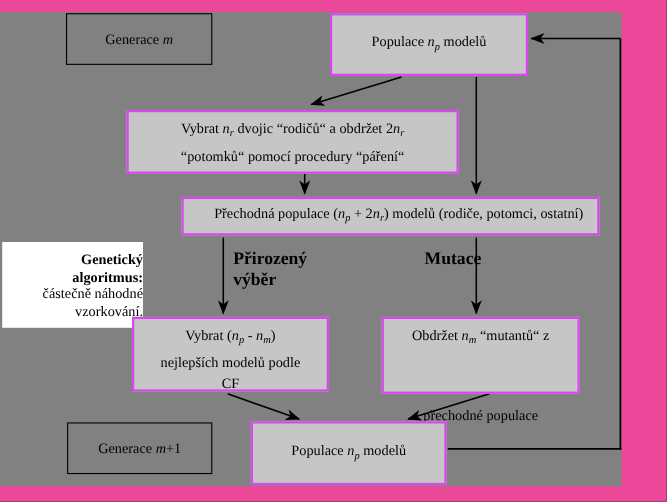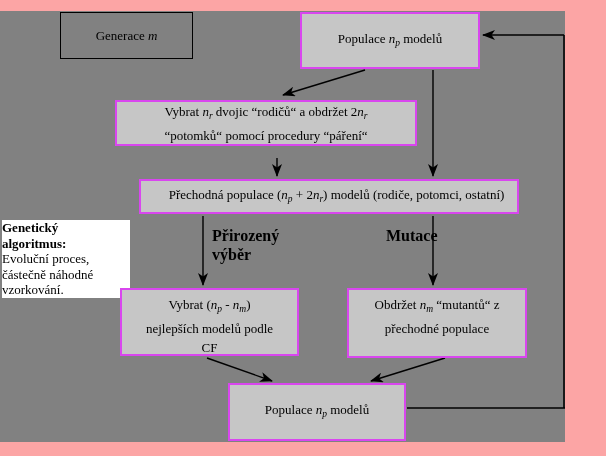--- a/index.html
+++ b/index.html
@@ -3,39 +3,39 @@
 <meta charset="utf-8">
 <style>
   html,body{margin:0;padding:0;}
   body{
     width:606px;height:456px;
     background:#000;
     font-family:"Liberation Serif","DejaVu Serif",serif;
     position:relative;
     overflow:hidden;
   }
-  #canvas{position:absolute;left:0;top:0;width:606px;height:456px;background:#fca5a5;}
+  #canvas{position:absolute;left:0;top:0;width:606px;height:456px;background:#ec4899;}
   #content-area{
     position:absolute;left:0;top:11px;width:565px;height:431px;
     background:#818181;
   }
   .box{
     position:absolute;
     box-sizing:border-box;
     display:flex;flex-direction:column;
     align-items:center;justify-content:center;
     text-align:center;
     font-size:13px;color:#000;
     line-height:19px;
   }
   .box-light{background:#c6c6c6;border:2px solid #d946ef;}
   .box-plain{background:#818181;border:1px solid #000;}
   .note{
     position:absolute;background:#fff;
-    text-align:left;font-size:13px;line-height:15.5px;color:#000;
+    text-align:right;font-size:13px;line-height:15.5px;color:#000;
     display:flex;flex-direction:column;justify-content:center;
   }
   .note .t{font-weight:bold;}
   .edge-label{
     position:absolute;font-weight:bold;font-size:16px;line-height:19px;color:#000;
     text-align:left;
   }
   .iv{font-style:italic;}
   .isub{font-style:italic;font-size:9.5px;vertical-align:-3px;letter-spacing:0;}
   svg#connectors{position:absolute;left:0;top:0;}
@@ -67,51 +67,53 @@
   </svg>
 
   <div class="box box-plain" style="left:60px;top:12px;width:133px;height:47px;">
     <div class="tline"><span>Generace </span><span class="iv">m</span><span></span></div>
   </div>
 
   <div class="box box-light" style="left:300px;top:12px;width:180px;height:57px;">
     <div class="tline"><span>Populace </span><span class="iv">n</span><span class="isub">p</span><span> modelů</span></div>
   </div>
 
-  <div class="box box-light" style="left:115px;top:100px;width:302px;height:46px;">
+  <div class="box box-light" style="left:115px;top:100px;width:302px;height:58px;">
     <div class="tline"><span>Vybrat </span><span class="iv">n</span><span class="isub">r</span><span> dvojic “rodičů“ a obdržet 2</span><span class="iv">n</span><span class="isub">r</span></div>
     <div class="tline">“potomků“ pomocí procedury “páření“</div>
   </div>
 
-  <div class="box box-light" style="left:139px;top:179px;width:380px;height:35px;padding-left:15px;">
+  <div class="box box-light" style="left:165px;top:179px;width:380px;height:35px;padding-left:15px;">
     <div class="tline"><span>Přechodná populace (</span><span class="iv">n</span><span class="isub">p</span><span> + 2</span><span class="iv">n</span><span class="isub">r</span><span>) modelů (rodiče, potomci, ostatní)</span></div>
   </div>
 
   <div class="note" style="left:2px;top:220px;width:128px;height:78px;">
     <div class="t">Genetický</div>
     <div class="t">algoritmus:</div>
-    <div>Evoluční proces,</div>
     <div>částečně náhodné</div>
     <div>vzorkování.</div>
   </div>
 
   <div class="edge-label" style="left:212px;top:226px;">
     <div>Přirozený</div>
     <div>výběr</div>
   </div>
   <div class="edge-label" style="left:386px;top:226px;">Mutace</div>
 
   <div class="box box-light pt6" style="left:120px;top:288px;width:179px;height:68px;">
     <div class="tline"><span>Vybrat (</span><span class="iv">n</span><span class="isub">p</span><span> - </span><span class="iv">n</span><span class="isub">m</span><span>)</span></div>
     <div class="tline">nejlepších modelů podle</div>
     <div class="tline">CF</div>
   </div>
 
-  <div class="box box-light pt6" style="left:347px;top:288px;width:180px;height:70px;">
+  <div class="box box-light pt6" style="left:347px;top:288px;width:180px;height:70px;gap:48px;">
     <div class="tline"><span>Obdržet </span><span class="iv">n</span><span class="isub">m</span><span> “mutantů“ z</span></div>
     <div class="tline">přechodné populace</div>
   </div>
 
+  <div class="box box-plain" style="left:61px;top:384px;width:132px;height:47px;">
+    <div class="tline"><span>Generace </span><span class="iv">m</span><span>+1</span></div>
+  </div>
 
   <div class="box box-light" style="left:228px;top:383px;width:178px;height:58px;">
     <div class="tline"><span>Populace </span><span class="iv">n</span><span class="isub">p</span><span> modelů</span></div>
   </div>
 </div>
 
 </body></html>

